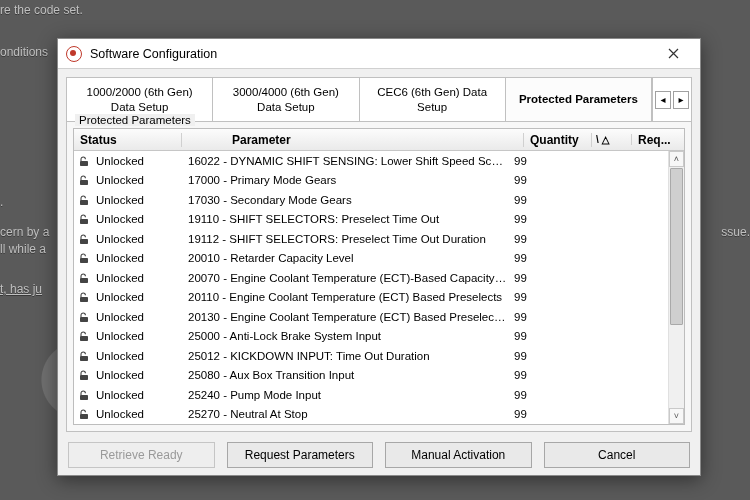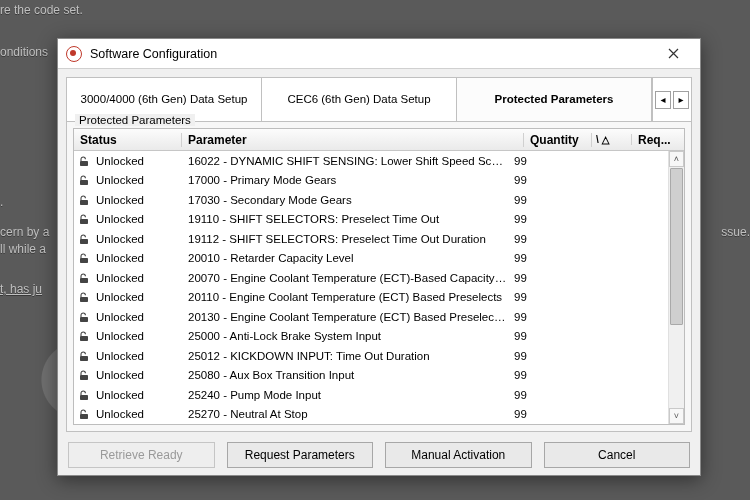--- a/index.html
+++ b/index.html
@@ -74,21 +74,21 @@
     flex:1; min-height:0; border:1px solid #bdbdbd; background:#fff;
     display:flex; flex-direction:column;
   }
   .thead {
     display:flex; align-items:center; height:22px;
     border-bottom:1px solid #c6c6c6;
     background:linear-gradient(#fcfcfc,#eaeaea);
     font-size:12px; font-weight:700;
   }
   .col-status { width:108px; padding-left:6px; border-right:1px solid #d0d0d0; }
-  .col-param  { flex:1; padding-left:6px; border-right:1px solid #d0d0d0; }
+  .col-param  { flex:1; padding-left:6px; border-right:1px solid #d0d0d0;margin-left:44px; }
   .col-qty    { width:68px; padding-left:6px; border-right:1px solid #d0d0d0; }
   .col-sort   { width:40px; padding-left:4px; border-right:1px solid #d0d0d0; display:flex; align-items:center; gap:3px; }
   .col-req    { width:52px; padding-left:6px; }
   .sort-glyph { font-size:10px; }
 
   .tbody { flex:1; overflow:hidden; position:relative; }
   .scrollbar { position:absolute; right:0; top:0; bottom:0; width:16px; background:#f0f0f0; border-left:1px solid #e0e0e0; }
   .sb-btn { height:16px; display:flex; align-items:center; justify-content:center; font-size:9px; color:#555; background:#f7f7f7; border:1px solid #c9c9c9; cursor:pointer; }
   .sb-track { position:absolute; top:16px; bottom:16px; left:0; right:0; background:#f0f0f0; }
   .sb-thumb { position:absolute; left:1px; right:1px; top:1px; height:65%; background:#cfcfcf; border:1px solid #a9a9a9; border-radius:1px; }
@@ -130,20 +130,21 @@
     <div class="close-btn">
       <svg width="11" height="11" viewBox="0 0 11 11">
           <path d="M1 1 L10 10 M10 1 L1 10" stroke-width="1.2" fill="none"></path>
         </svg>
     </div>
   </div>
 
   <div class="body">
     <div class="tabrow">
 
+    <div class="tab">1000/2000 (6th Gen) Data Setup</div>
         <div class="tab">3000/4000 (6th Gen) Data Setup</div>
         <div class="tab">CEC6 (6th Gen) Data Setup</div>
         <div class="tab active">Protected  Parameters</div>
         <div class="tab-shifter">
           <div class="shifter-btn">◂</div>
           <div class="shifter-btn">▸</div>
         </div>
       </div>
 
     <div class="groupbox">

